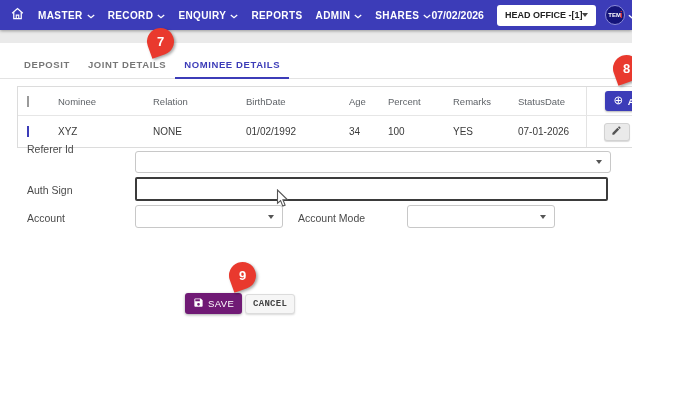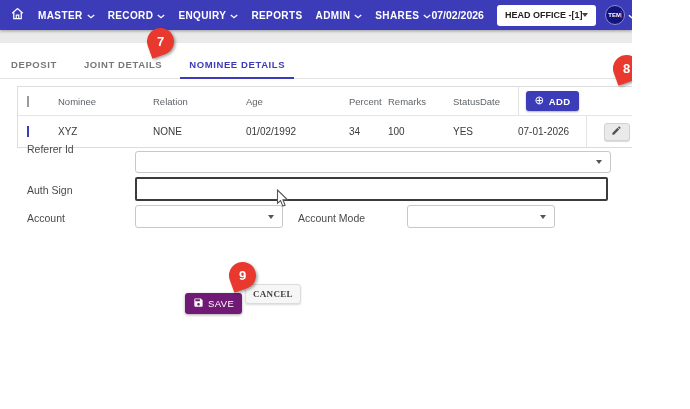--- a/index.html
+++ b/index.html
@@ -28,21 +28,21 @@
   .logo-wrap { margin-left:9px; margin-right:11px; display:flex; align-items:center; gap:3px; cursor:pointer; }
   .logo { width:20px; height:20px; border-radius:50%; background:#14147a; border:1px solid #8b8bd8;
           display:flex; align-items:center; justify-content:center; }
   .logo .t { color:#fff; font-size:6px; font-weight:bold; letter-spacing:0; }
   .logo .i { color:#e53030; font-size:9px; font-weight:bold; margin-left:-1px; }
 
   .subband { position:absolute; top:30px; left:0; right:0; height:13px; background:#eaeaea; }
 
   
   .tabs-divider { position:absolute; top:78px; left:0; right:0; height:1px; background:#e3e3e3; }
-  .tabs { position:absolute; top:52px; left:2px; height:27px; display:flex; z-index:2;gap:9px; }
+  .tabs { position:absolute; top:52px; left:15px; height:27px; display:flex; z-index:2; }
   .tab { height:27px; padding:0 9px; display:flex; align-items:center; font-size:9.5px; font-weight:bold;
          letter-spacing:.6px; color:#777; border-bottom:2px solid transparent; cursor:pointer; white-space:nowrap; }
   .tab.active { color:#3c3cb8; border-bottom-color:#3c3cb8; }
 
   
   .card { position:absolute; top:86px; left:17px; width:660px; height:62px; background:#fff;
           border:1px solid #dcdcdc; border-radius:0; overflow:hidden; }
   .trow { display:grid; grid-template-columns:31px 95px 93px 103px 39px 65px 65px 68px 1fr;
           padding-left:9px; align-items:center; }
   .trow.head { height:29px; border-bottom:1px solid #e6e6e6; color:#5f6368; font-size:9.5px; }
@@ -74,24 +74,24 @@
   .sel .tri-down { margin-right:8px; border-top-color:#555; }
   .input-auth { position:absolute; left:135px; top:177px; width:473px; height:24px;
                 border:2px solid #3b3b3b; border-radius:2px; background:#fff; outline:none;
                 padding:0 6px; font-size:10px; font-family:"Liberation Sans", sans-serif; }
 
   
   .btn-save { position:absolute; left:185px; top:293px; height:21px; padding:0 8px; background:#701a75;
               border:none; border-radius:3px; color:#fff; font-weight:normal; font-size:9.5px;
               letter-spacing:.4px; display:flex; align-items:center; gap:4px;
               box-shadow:0 1px 3px rgba(0,0,0,.35); cursor:pointer; font-family:"Liberation Sans", sans-serif; }
-  .btn-cancel { position:absolute; left:245px; top:284px; height:20px; padding:0 7px; background:#f6f6f6;
+  .btn-cancel { position:absolute; left:245px; top:294px; height:20px; padding:0 7px; background:#f6f6f6;
                 border:1px solid #dcdcdc; border-radius:3px; color:#444; font-weight:bold; font-size:9px;
                 letter-spacing:.3px; display:flex; align-items:center;
-                box-shadow:0 1px 2px rgba(0,0,0,.15); cursor:pointer; font-family:Liberation Serif, serif; }
+                box-shadow:0 1px 2px rgba(0,0,0,.15); cursor:pointer; font-family:Liberation Mono, monospace; }
 
   
   .pin { position:absolute; width:27px; height:27px; background:#e9392e; border-radius:50% 50% 50% 0;
          transform:rotate(-20deg); box-shadow:1px 2px 3px rgba(0,0,0,.35);
          display:flex; align-items:center; justify-content:center; z-index:10; }
   .pin span { transform:rotate(20deg); color:#fff; font-size:13px; font-weight:bold; }
   .pin7 { left:147px; top:28px; }
   .pin8 { left:613px; top:55px; }
   .pin9 { left:229px; top:262px; }
 
@@ -181,20 +181,21 @@
     <div class="tab">DEPOSIT</div>
     <div class="tab">JOINT DETAILS</div>
     <div class="tab active">NOMINEE DETAILS</div>
   </div>
 
   <div class="card">
     <div class="trow head">
       <div class="cell"><span class="cb"></span></div>
       <div class="cell">Nominee</div>
       <div class="cell">Relation</div>
+      <div class="cell">BirthDate</div>
       <div class="cell">Age</div>
       <div class="cell">Percent</div>
       <div class="cell">Remarks</div>
       <div class="cell">StatusDate</div>
       <div class="cell-actions">
         <button class="btn-add">
           <span class="plus">⊕</span>
           <span>ADD</span>
         </button>
       </div>

